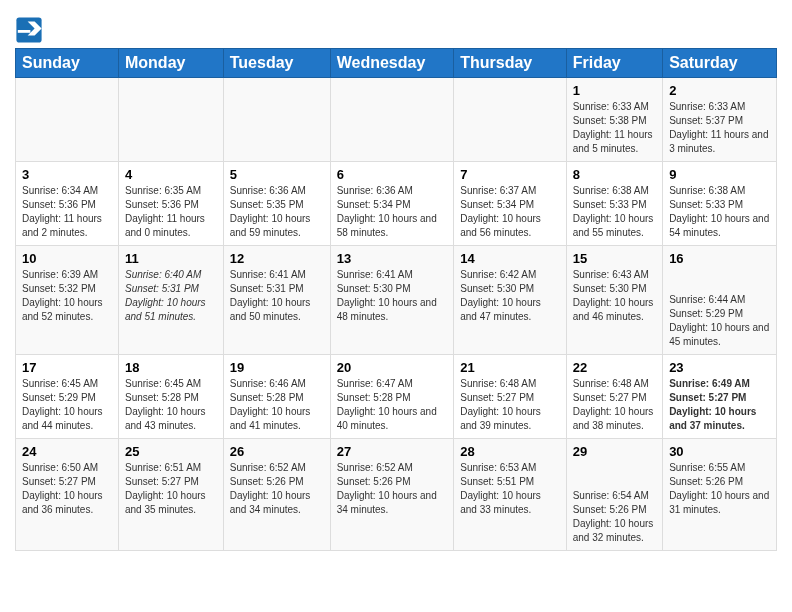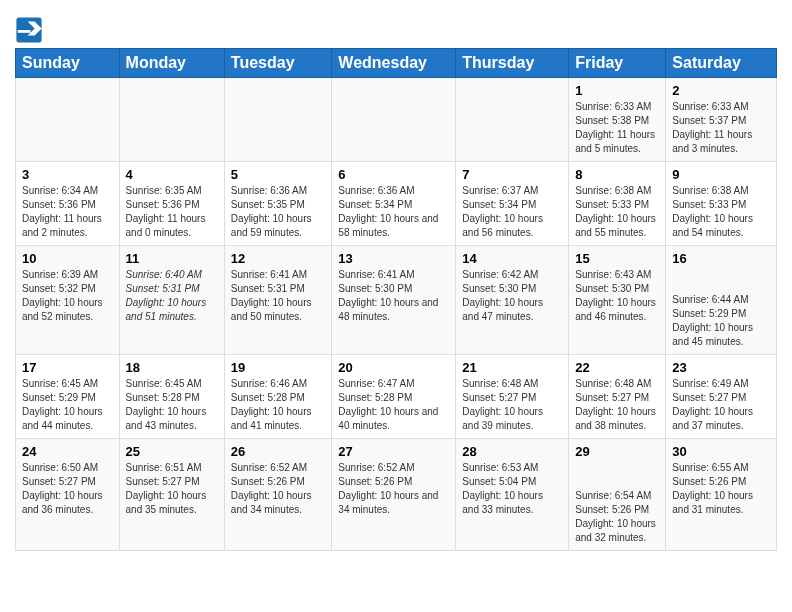--- a/index.html
+++ b/index.html
@@ -260,21 +260,21 @@
 Daylight: 10 hours and 39 minutes.</div>
         </td>
         <td>
           <span class="day-num">22</span>
           <div class="day-info" style="white-space: pre-line;">Sunrise: 6:48 AM
 Sunset: 5:27 PM
 Daylight: 10 hours and 38 minutes.</div>
         </td>
         <td>
           <span class="day-num">23</span>
-          <div class="day-info" style="white-space: pre-line;">Sunrise: 6:49 AM
+          <div class="day-info" style="white-space: pre-line; font-weight: bold;">Sunrise: 6:49 AM
 Sunset: 5:27 PM
 Daylight: 10 hours and 37 minutes.</div>
         </td>
       </tr>
       <tr>
         <td>
           <span class="day-num">24</span>
           <div class="day-info" style="white-space: pre-line;">Sunrise: 6:50 AM
 Sunset: 5:27 PM
 Daylight: 10 hours and 36 minutes.</div>
@@ -293,21 +293,21 @@
         </td>
         <td>
           <span class="day-num">27</span>
           <div class="day-info" style="white-space: pre-line;">Sunrise: 6:52 AM
 Sunset: 5:26 PM
 Daylight: 10 hours and 34 minutes.</div>
         </td>
         <td>
           <span class="day-num">28</span>
           <div class="day-info" style="white-space: pre-line;">Sunrise: 6:53 AM
-Sunset: 5:04 PM
+Sunset: 5:51 PM
 Daylight: 10 hours and 33 minutes.</div>
         </td>
         <td>
           <span class="day-num">29</span>
           <div class="day-info" style="white-space: pre-line; margin-top: 30px;">Sunrise: 6:54 AM
 Sunset: 5:26 PM
 Daylight: 10 hours and 32 minutes.</div>
         </td>
         <td>
           <span class="day-num">30</span>

